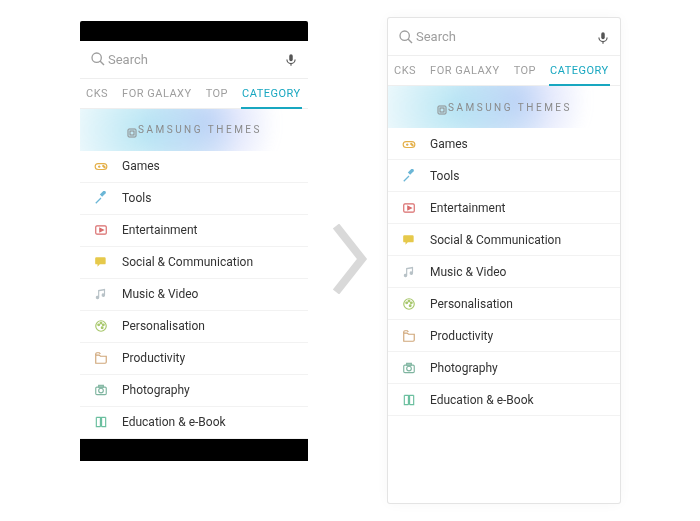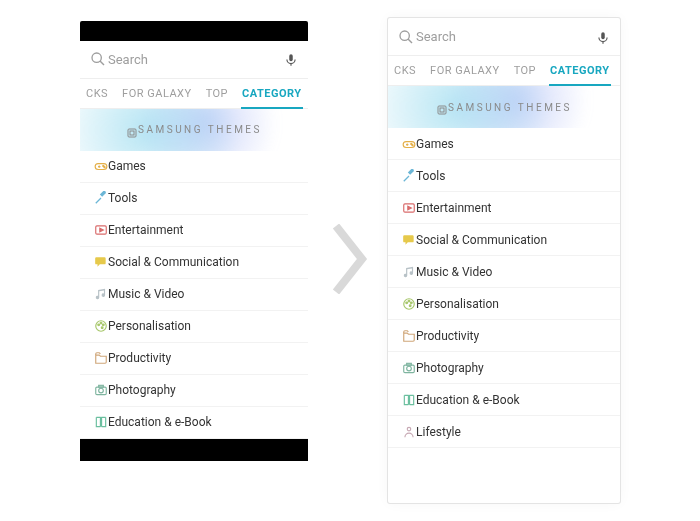--- a/index.html
+++ b/index.html
@@ -20,32 +20,32 @@
   .search-row { display: flex; align-items: center; height: 38px; padding: 0 10px; gap: 2px; border-bottom: 1px solid #eee; }
   .search-icon { width: 16px; height: 16px; color: #9e9e9e; flex: 0 0 auto; }
   .search-input { flex: 1 1 auto; border: none; outline: none; font-size: 13px; color: #444; background: transparent; }
   .search-input::placeholder { color: #9e9e9e; }
   .mic-icon { width: 14px; height: 14px; color: #555; flex: 0 0 auto; }
 
   
   .tabs { display: flex; align-items: center; height: 30px; padding: 0 4px; font-size: 11px; letter-spacing: 0.5px; color: #9e9e9e; border-bottom: 1px solid #eee; }
   .tab { padding: 0 7px; height: 100%; display: flex; align-items: center; cursor: pointer; position: relative; white-space: nowrap; }
   .tab.clip { padding-left: 2px; }
-  .tab.active { color: #18a7c0; font-weight: 700; }
+  .tab.active { color: #18a7c0; font-weight: 400; }
   .tab.active::after { content: ""; position: absolute; left: 6px; right: 6px; bottom: -1px; height: 2px; background: #18a7c0; }
 
   
   .hero { height: 42px; display: flex; align-items: center; justify-content: center; gap: 0; position: relative; overflow: hidden; }
   .hero::before { content: ""; position: absolute; inset: -10px; background: radial-gradient(circle at 30% 50%, rgba(100,200,230,0.45), transparent 55%), radial-gradient(circle at 55% 40%, rgba(130,150,240,0.4), transparent 50%); filter: blur(6px); }
   .hero-icon { width: 12px; height: 12px; position: relative; z-index: 1; color: #8a8a8a; }
   .hero-title { position: relative; z-index: 1; font-size: 10px; letter-spacing: 2.5px; color: #8a8a8a; }
 
   
   .catlist { display: flex; flex-direction: column; }
-  .catrow { display: flex; align-items: center; height: 32px; padding: 0 14px; border-bottom: 1px solid #f2f2f2; cursor: pointer; }
+  .catrow { display: flex; align-items: center; height: 32px; padding: 0 14px; gap: 14px; border-bottom: 1px solid #f2f2f2; cursor: pointer; }
   .caticon { width: 14px; height: 14px; flex: 0 0 auto; display:flex; align-items:center; justify-content:center; }
   .caticon svg { width: 14px; height: 14px; }
   .catlabel { font-size: 12px; color: #333; }
 
   
   .arrow-between { flex: 0 0 auto; color: #d9d9d9; }
   .arrow-between svg { width: 44px; height: 70px; }
 
   
   .device-a .tabs, .device-b .tabs { position: relative; }
@@ -314,26 +314,17 @@
           <span class="caticon" style="color: rgb(107, 191, 159);">
             <svg viewBox="0 0 24 24" fill="none" stroke="currentColor" stroke-width="2">
               <path d="M4 4h7a2 2 0 0 1 2 2v14"></path>
               <path d="M20 4h-7a2 2 0 0 0-2 2v14"></path>
               <path d="M4 4v16h7"></path>
               <path d="M20 4v16h-7"></path>
             </svg>
           </span>
           <span class="catlabel">Education &amp; e-Book</span>
         </div>
-        <div class="catrow">
-          <span class="caticon" style="color: rgb(199, 169, 180);">
-            <svg viewBox="0 0 24 24" fill="none" stroke="currentColor" stroke-width="2">
-              <circle cx="12" cy="7" r="3"></circle>
-              <path d="M5 21a7 7 0 0 1 14 0"></path>
-            </svg>
-          </span>
-          <span class="catlabel">Lifestyle</span>
-        </div>
       </div>
 
   </div>
 
 </div>
 
 </body></html>

